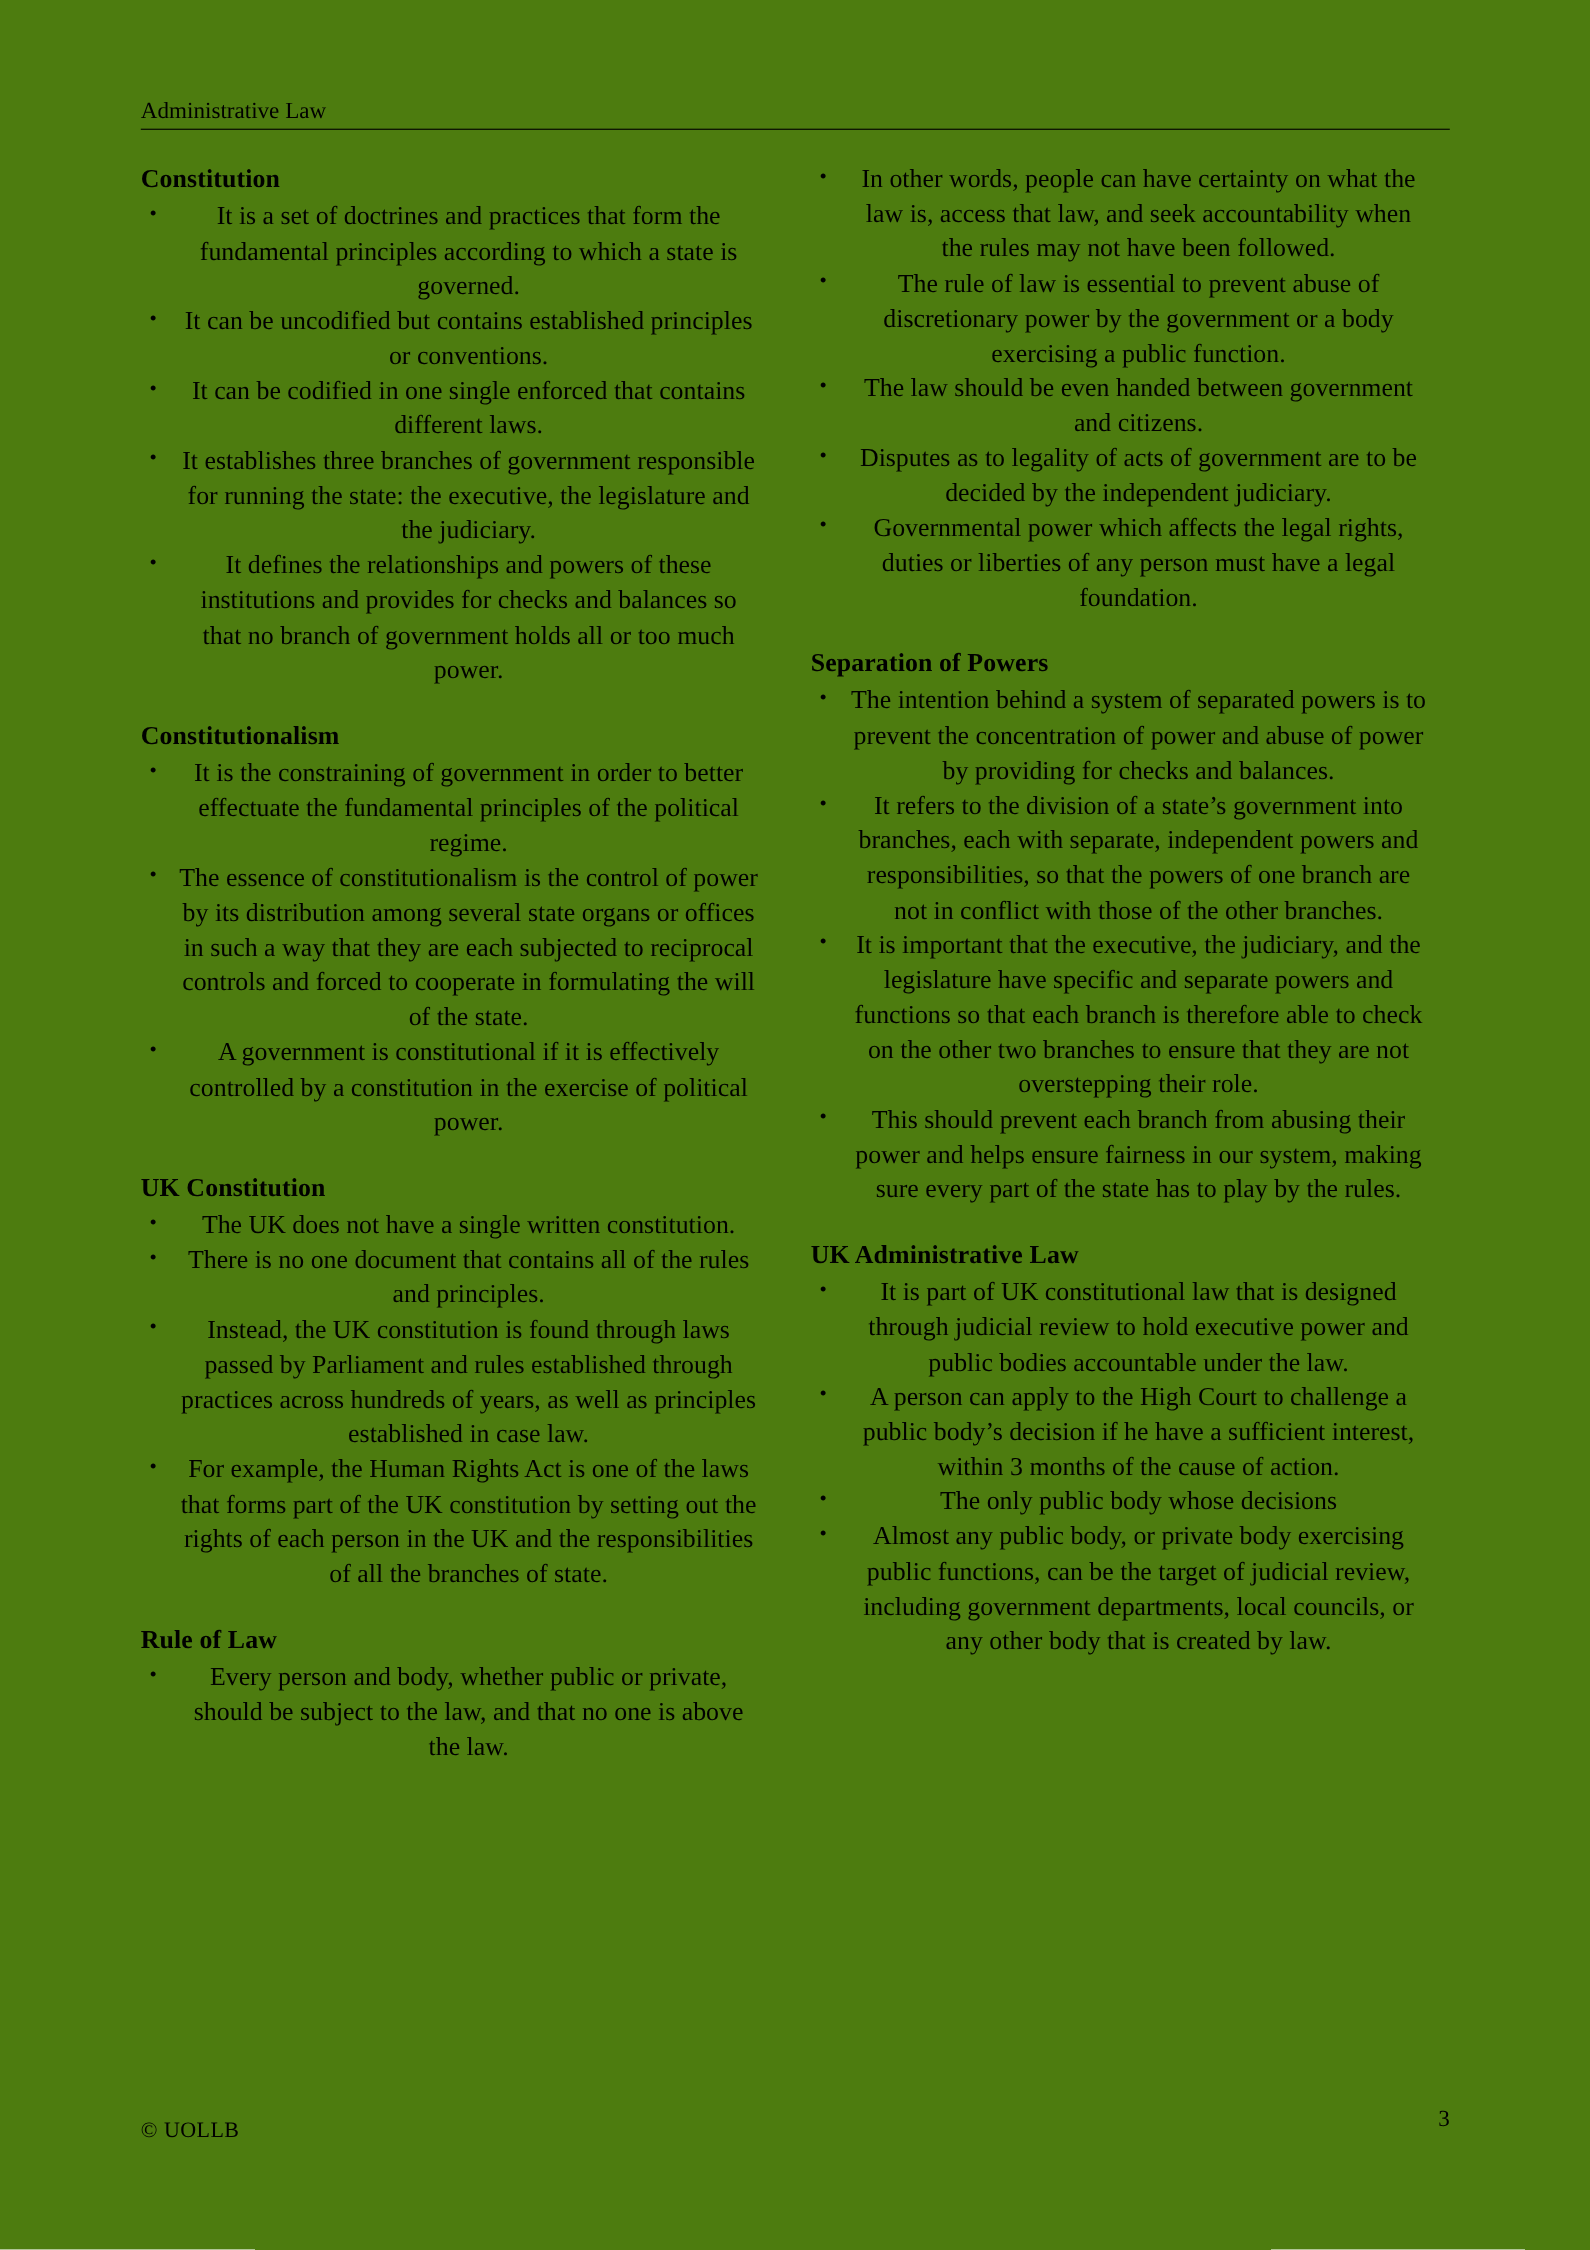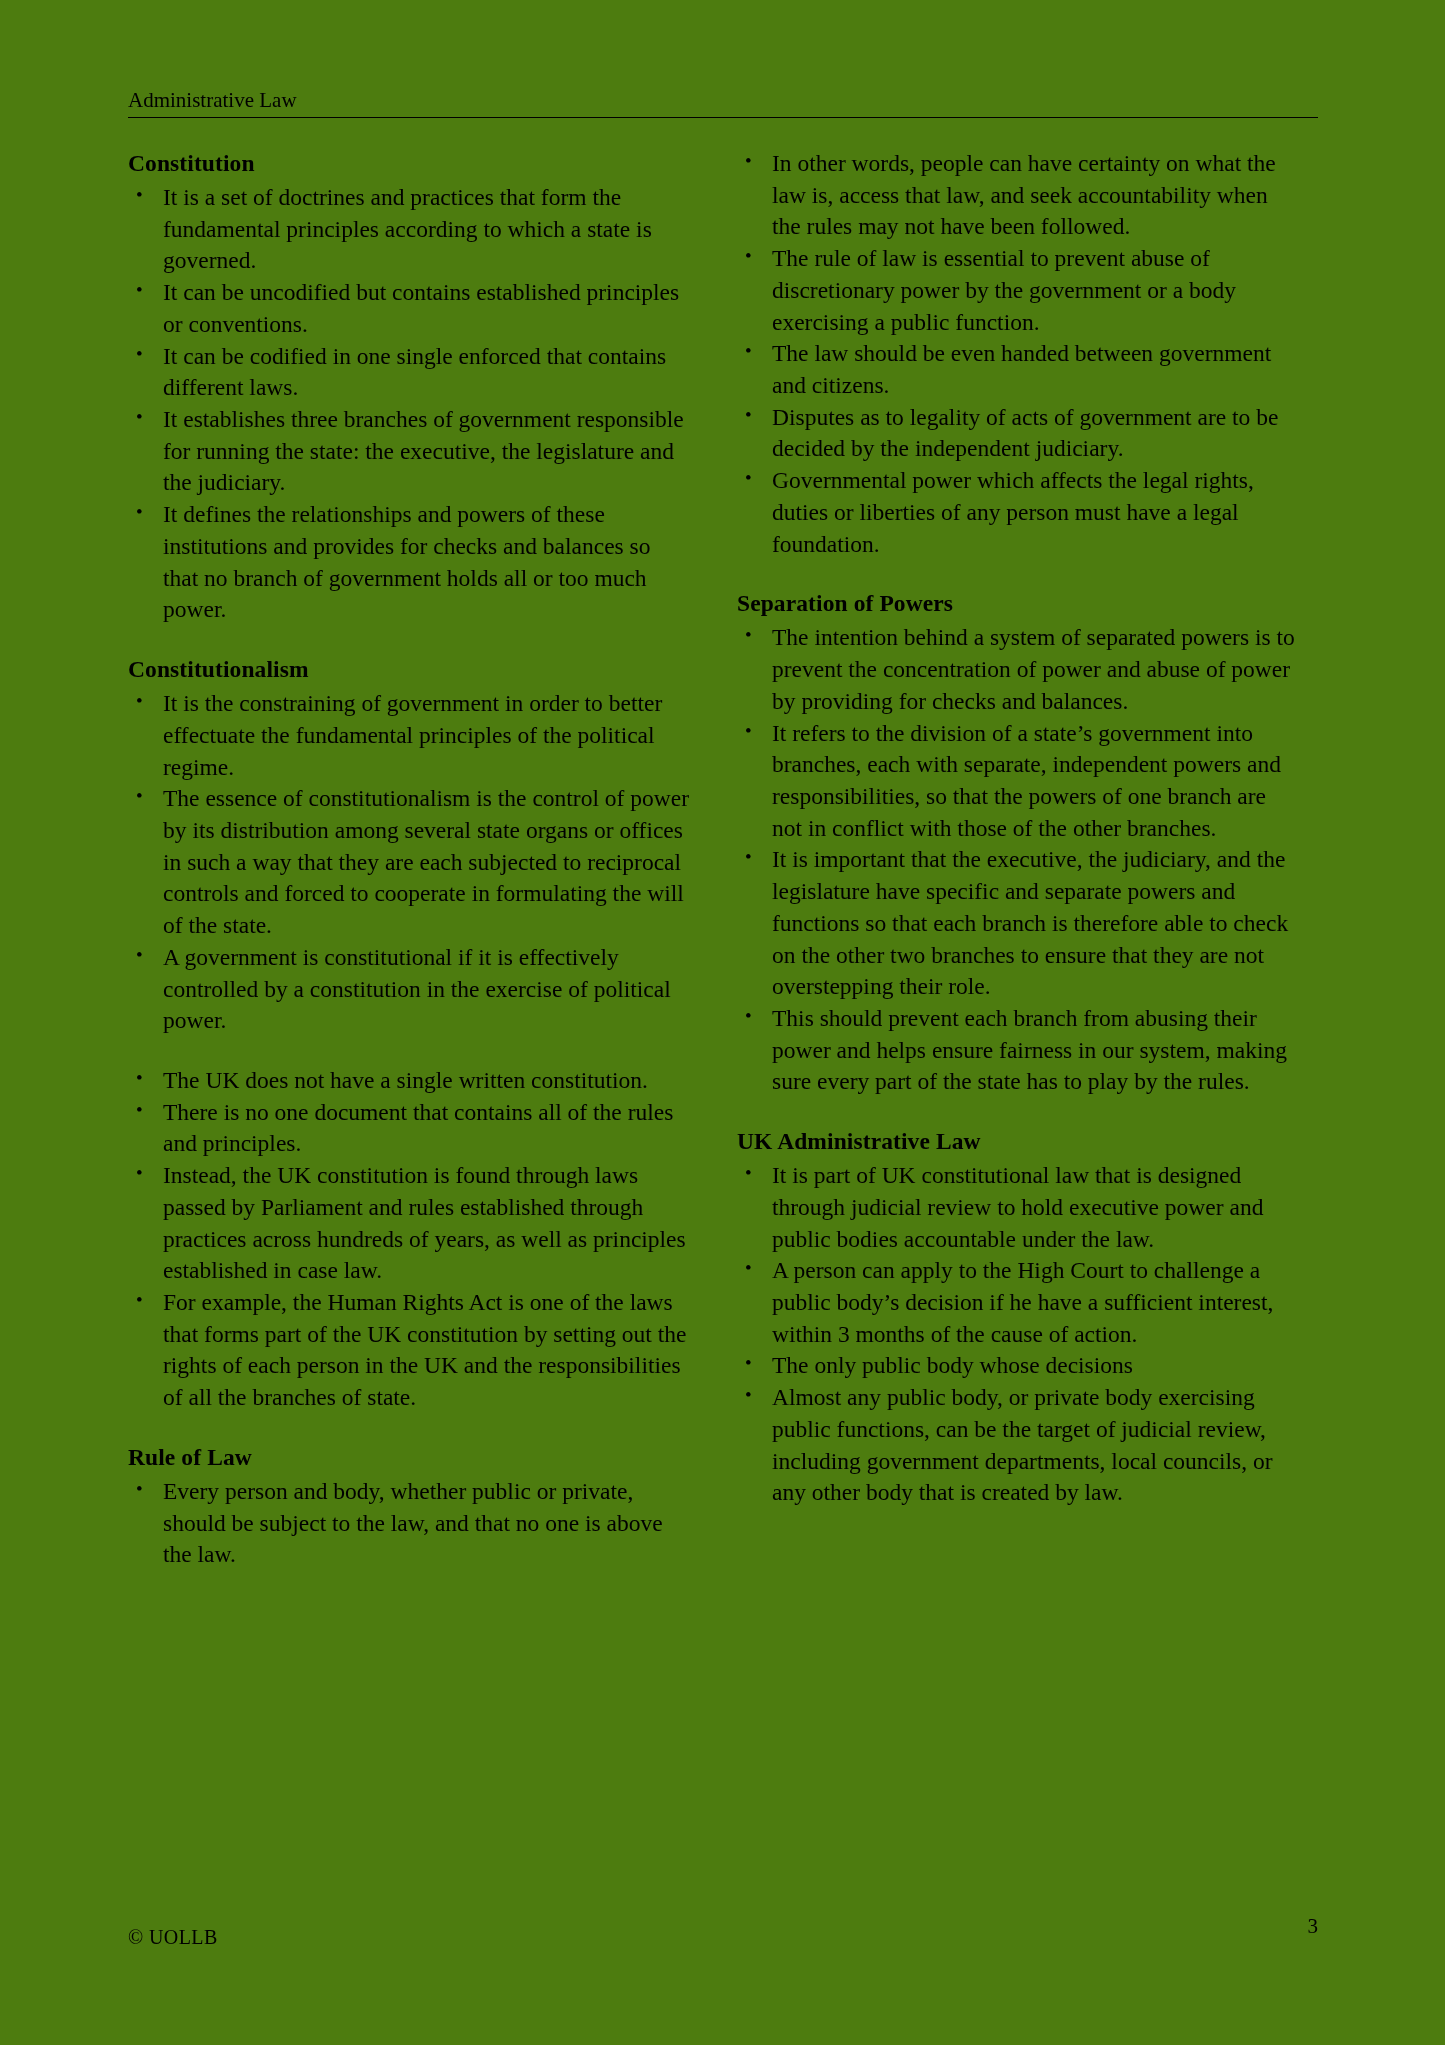--- a/index.html
+++ b/index.html
@@ -60,21 +60,21 @@
     list-style: none;
     margin: 0;
     padding: 0;
   }
   ul.bullets li {
     position: relative;
     padding-left: 35px;
     font-size: 23.5px;
     line-height: 1.35;
     margin: 0 0 0 0;
-    text-align: left;
+    text-align: center;
   }
   ul.bullets li::before {
     content: "\2022";
     position: absolute;
     left: 8px;
     top: -1px;
     font-size: 19px;
     line-height: 1.45;
   }
   .footer-left {
@@ -120,20 +120,21 @@
       <section class="block">
         <h2 class="block-title">Constitutionalism</h2>
         <ul class="bullets">
           <li>It is the constraining of government in order to better effectuate the fundamental principles of the political regime.</li>
           <li>The essence of constitutionalism is the control of power by its distribution among several state organs or offices in such a way that they are each subjected to reciprocal controls and forced to cooperate in formulating the will of the state.</li>
           <li>A government is constitutional if it is effectively controlled by a constitution in the exercise of political power.</li>
         </ul>
       </section>
 
       <section class="block">
+        <h2 class="block-title">UK Constitution</h2>
         <ul class="bullets">
           <li>The UK does not have a single written constitution.</li>
           <li>There is no one document that contains all of the rules and principles.</li>
           <li>Instead, the UK constitution is found through laws passed by Parliament and rules established through practices across hundreds of years, as well as principles established in case law.</li>
           <li>For example, the Human Rights Act is one of the laws that forms part of the UK constitution by setting out the rights of each person in the UK and the responsibilities of all the branches of state.</li>
         </ul>
       </section>
 
       <section class="block">
         <h2 class="block-title">Rule of Law</h2>

